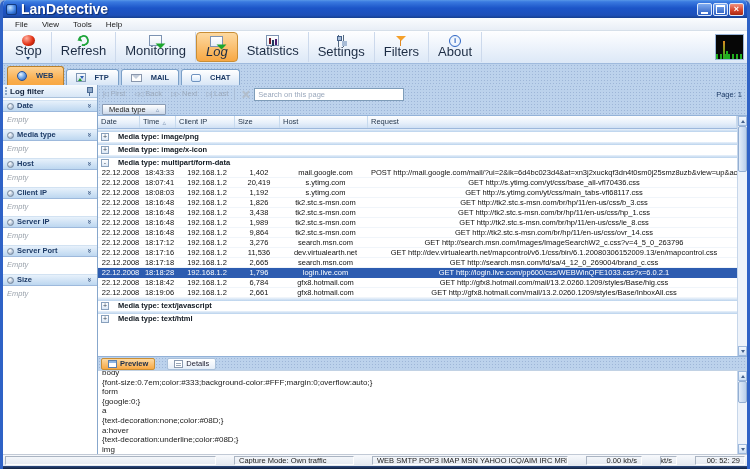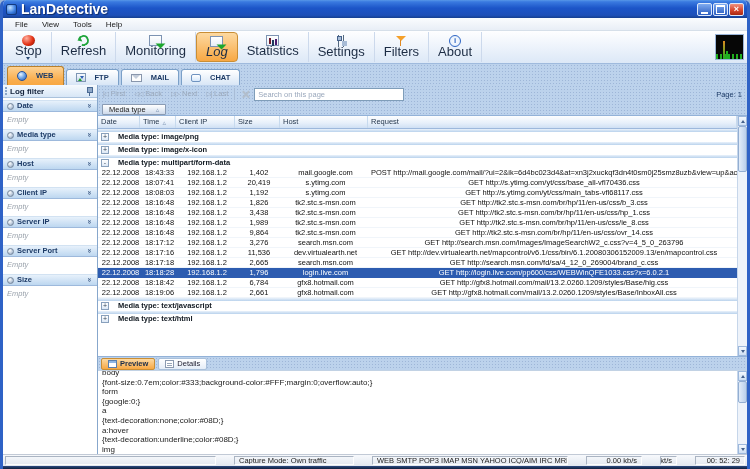--- a/index.html
+++ b/index.html
@@ -122,21 +122,21 @@
   
   .vscroll{width:10px;flex:none;background:#eef3fa;border-left:1px solid #c6d6ea;display:flex;flex-direction:column;}
   .sb-btn{height:10px;flex:none;background:linear-gradient(#f4f8fd,#cfe0f4);border:1px solid #9db8dc;
     display:flex;align-items:center;justify-content:center;}
   .tri-up{width:0;height:0;border:2.5px solid transparent;border-bottom:3.5px solid #44618c;margin-top:-2px;}
   .tri-down{width:0;height:0;border:2.5px solid transparent;border-top:3.5px solid #44618c;margin-bottom:-2px;}
   .sb-thumb{height:46px;flex:none;background:linear-gradient(90deg,#e2ecf8,#b9cfec);border:1px solid #93aed2;border-radius:2px;}
   .vscroll.pv .sb-thumb{height:22px;}
   .sb-track{flex:1;}
   
-  .ptabs{height:14px;flex:none;display:flex;align-items:center;padding-left:3px;gap:3px;border-top:1px solid #93b2d8;}
+  .ptabs{height:14px;flex:none;display:flex;align-items:center;padding-left:3px;gap:12px;border-top:1px solid #93b2d8;}
   .ptab{display:flex;align-items:center;gap:3px;font-size:7.5px;height:12px;padding:0 6px;border-radius:2px;border:1px solid transparent;color:#223;}
   .ptab.active{background:linear-gradient(#fdd9a1,#f8a843);border-color:#c98e35;font-weight:bold;color:#1a2c48;}
   .ptab.inactive{background:linear-gradient(#ffffff,#e4edf8);border-color:#a9c0da;}
   .ptlabel{line-height:8px;}
   .preview-icon{width:9px;height:8px;background:#fff;border:1px solid #5a7fae;position:relative;}
   .preview-icon::before{content:"";position:absolute;left:0;right:0;top:0;height:2px;background:#8fb6e4;}
   .details-icon{width:9px;height:8px;background:#fff;border:1px solid #8a9ab0;position:relative;}
   .details-icon::before{content:"";position:absolute;left:1px;top:2px;width:5px;height:1px;background:#98a6b8;box-shadow:0 2px 0 #98a6b8;}
   .pbody{height:84px;flex:none;display:flex;background:#fff;border-top:1px solid #c2d2e4;overflow:hidden;}
   .plines{flex:1;min-width:0;overflow:hidden;padding-left:4px;margin-top:-3px;}

